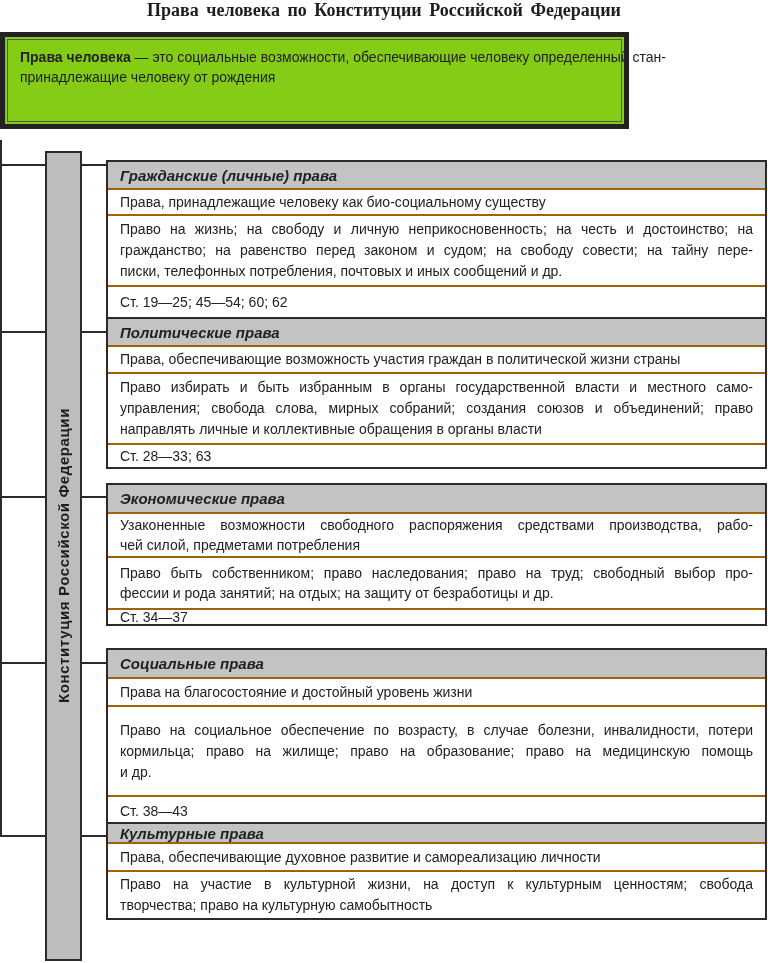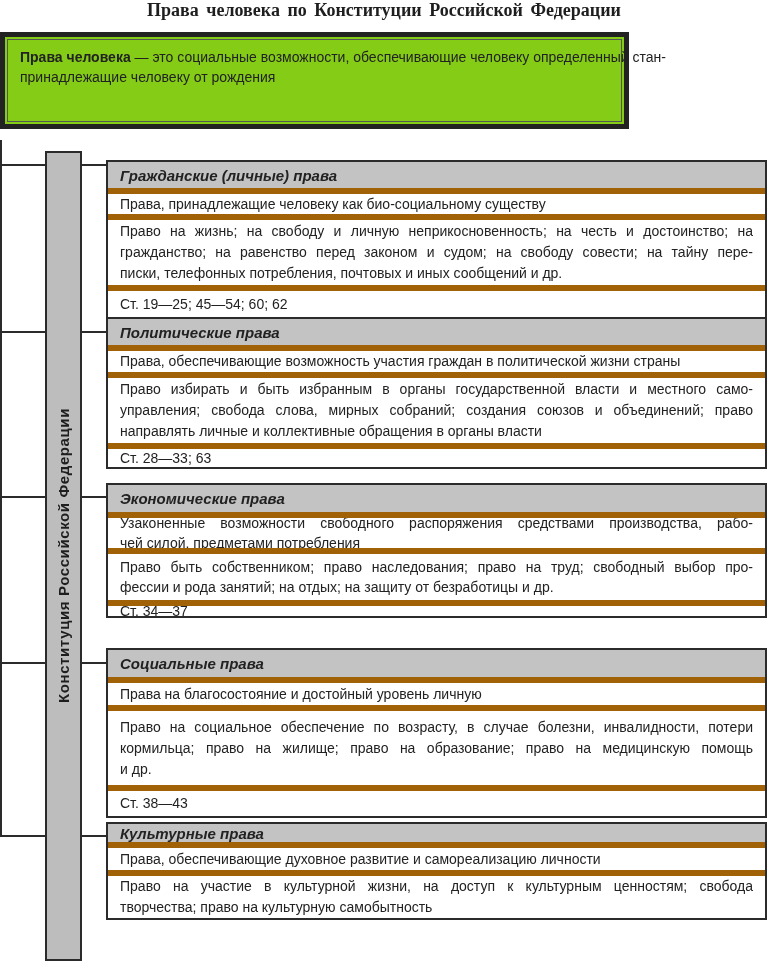--- a/index.html
+++ b/index.html
@@ -27,28 +27,28 @@
   .side-bar { position: absolute; left: 45px; top: 151px; width: 37px; height: 810px;
               box-sizing: border-box; border: 2px solid #2b2b2b; background: #bdbdbd;
               display: flex; align-items: center; justify-content: center; }
   .side-label { writing-mode: vertical-rl; transform: rotate(180deg); font-weight: bold;
                 font-size: 15px; letter-spacing: 0.6px; white-space: nowrap; color: #1e1e1e; }
 
   .section { position: absolute; left: 106px; width: 661px; box-sizing: border-box;
              border: 2px solid #2b2b2b; background: #fff; }
   .row { box-sizing: border-box; padding: 0 12px; display: flex; flex-direction: column;
          justify-content: center; font-size: 14px; line-height: 21px; overflow: hidden; }
-  .row + .row { border-top: 6px solid #a16207; }
+  .row + .row { border-top: 2px solid #a16207; }
   .row.header { background: #c3c3c3; font-weight: bold; font-style: italic; font-size: 15px; }
   .row.desc .line, .row.rights .line { white-space: nowrap; }
 
   #sec-0 { top: 150px; margin-top: 10px; } #sec-0 .header{height:26px} #sec-0 .desc{height:26px} #sec-0 .rights{height:71px} #sec-0 .articles{height:33px}
   #sec-1 { top: 317px; } #sec-1 .header{height:26px} #sec-1 .desc{height:27px} #sec-1 .rights{height:71px} #sec-1 .articles{height:24px}
-  #sec-2 { top: 483px; } #sec-2 .header{height:27px} #sec-2 .desc{height:36px;line-height:20px} #sec-2 .rights{height:52px;line-height:20px} #sec-2 .articles{height:16px}
-  #sec-3 { top: 648px; } #sec-3 .header{height:27px} #sec-3 .desc{height:28px} #sec-3 .rights{height:80px} #sec-3 .articles{height:31px}
+  #sec-2 { top: 483px; } #sec-2 .header{height:27px} #sec-2 .desc{height:44px;line-height:20px} #sec-2 .rights{height:52px;line-height:20px} #sec-2 .articles{height:16px}
+  #sec-3 { top: 648px; } #sec-3 .header{height:27px} #sec-3 .desc{height:28px} #sec-3 .rights{height:90px} #sec-3 .articles{height:31px}
   #sec-4 { top: 822px; } #sec-4 .header{height:18px} #sec-4 .desc{height:28px} #sec-4 .rights{height:48px} #sec-4 .articles{height:31px}
 </style>
 </head>
 <body>
 
 <div class="title">Права человека по Конституции Российской Федерации</div>
 
 <div class="def-box">
   <div class="def-inner">
     <span class="line"><span class="term">Права человека</span><span> — это социальные возможности, обеспечивающие человеку определенный стан-</span></span>
@@ -106,21 +106,21 @@
       </div>
       <div class="row rights">
         <span class="line">Право быть собственником; право наследования; право на труд; свободный выбор про-</span>
         <span class="line last">фессии и рода занятий; на отдых; на защиту от безработицы и др.</span>
       </div>
       <div class="row articles">Ст. 34—37</div>
     </div>
     <div class="section" id="sec-3">
       <div class="row header">Социальные права</div>
       <div class="row desc">
-        <span class="line last">Права на благосостояние и достойный уровень личную</span>
+        <span class="line last">Права на благосостояние и достойный уровень жизни</span>
       </div>
       <div class="row rights">
         <span class="line">Право на социальное обеспечение по возрасту, в случае болезни, инвалидности, потери</span>
         <span class="line">кормильца; право на жилище; право на образование; право на медицинскую помощь</span>
         <span class="line last">и др.</span>
       </div>
       <div class="row articles">Ст. 38—43</div>
     </div>
     <div class="section" id="sec-4">
       <div class="row header">Культурные права</div>

